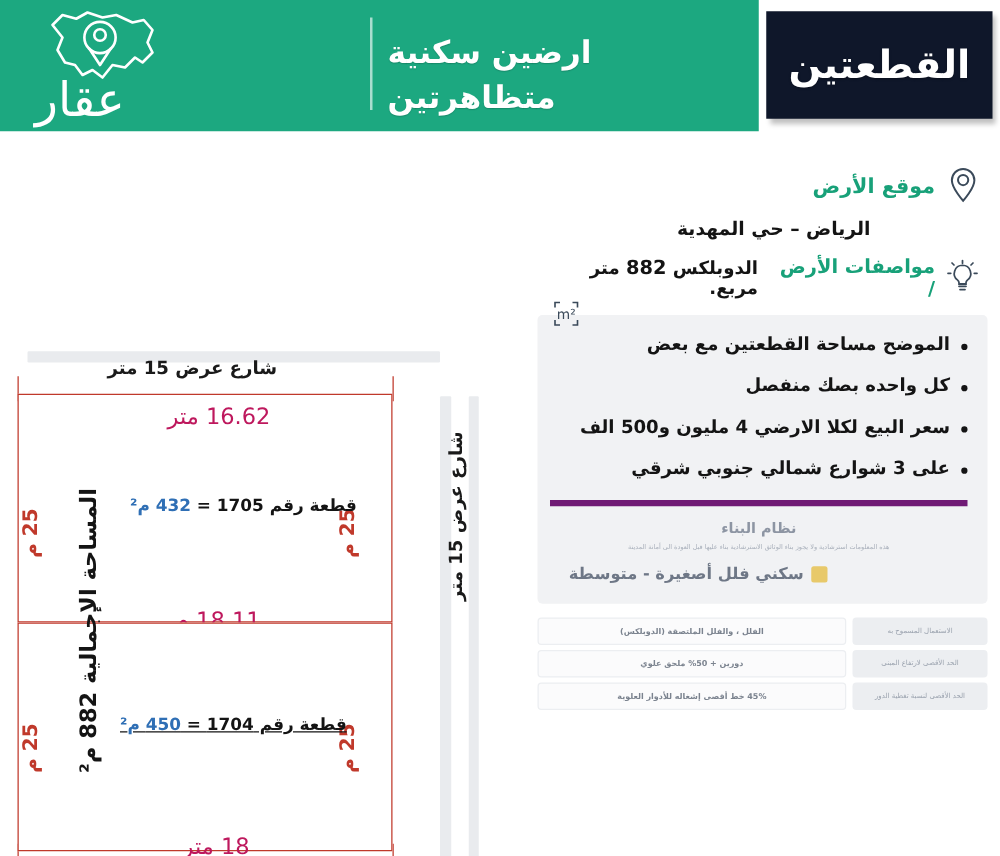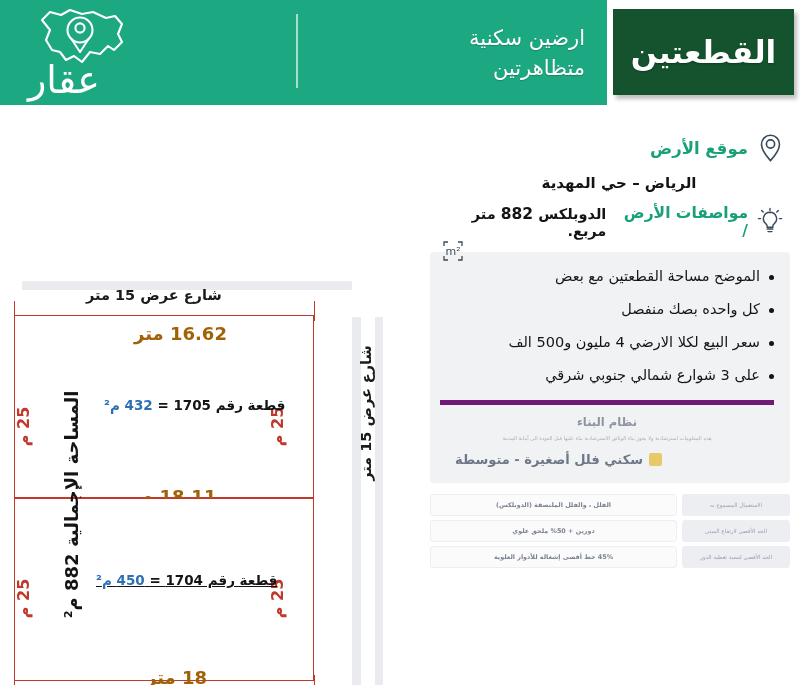--- a/index.html
+++ b/index.html
@@ -56,31 +56,31 @@
     width: 2px;
     height: 74px;
     background: rgba(255,255,255,.62);
   }
 
   .headline {
     position: absolute;
     right: 22px;
     top: 24px;
     width: 275px;
-    text-align: right;
+    text-align: left;
     color: #ffffff;
     direction: rtl;
-    font-size: 21px;
-    font-weight: normal;
+    font-size: 25px;
+    font-weight: bold;
     line-height: 1.42;
     text-shadow: 0 1px 1px rgba(0,0,0,.18);
   }
 
   .header-blue {
-    background: #14532d;
+    background: #0f172a;
     flex: 1 1 auto;
     margin: 9px 6px 10px 6px;
     display: flex;
     align-items: center;
     justify-content: center;
     box-shadow: 3px 4px 4px rgba(0,0,0,.25);
   }
   .header-blue-title {
     color: #ffffff;
     font-size: 31px;
@@ -140,22 +140,22 @@
   
   .tick {
     position: absolute;
     background: #c0392b;
   }
   .tick-v { width: 1.2px; height: 20px; }
 
   .dim {
     position: absolute;
     direction: rtl;
-    font-weight: bold;
-    color: #a16207;
+    font-weight: normal;
+    color: #be185d;
     white-space: nowrap;
   }
   .dim-16  { left: 134px; top: 218px; font-size: 18px; }
   .dim-18a { left: 140px; top: 381px; font-size: 18px; }
   .dim-18b { left: 146px; top: 562px; font-size: 18px; }
 
   .dim-side {
     position: absolute;
     font-size: 16px;
     font-weight: bold;
@@ -265,21 +265,21 @@
     top: -14px;
     left: 10px;
     color: #3b4a5a;
   }
   .bullet {
     display: flex;
     align-items: flex-start;
     gap: 9px;
     margin-bottom: 17px;
     font-size: 14.5px;
-    font-weight: normal;
+    font-weight: bold;
     color: #141414;
     justify-content: flex-start;
   }
   .bullet:last-child { margin-bottom: 2px; }
   .bullet .dot {
     flex: 0 0 auto;
     width: 5px; height: 5px;
     border-radius: 50%;
     background: #141414;
     margin-top: 7px;

